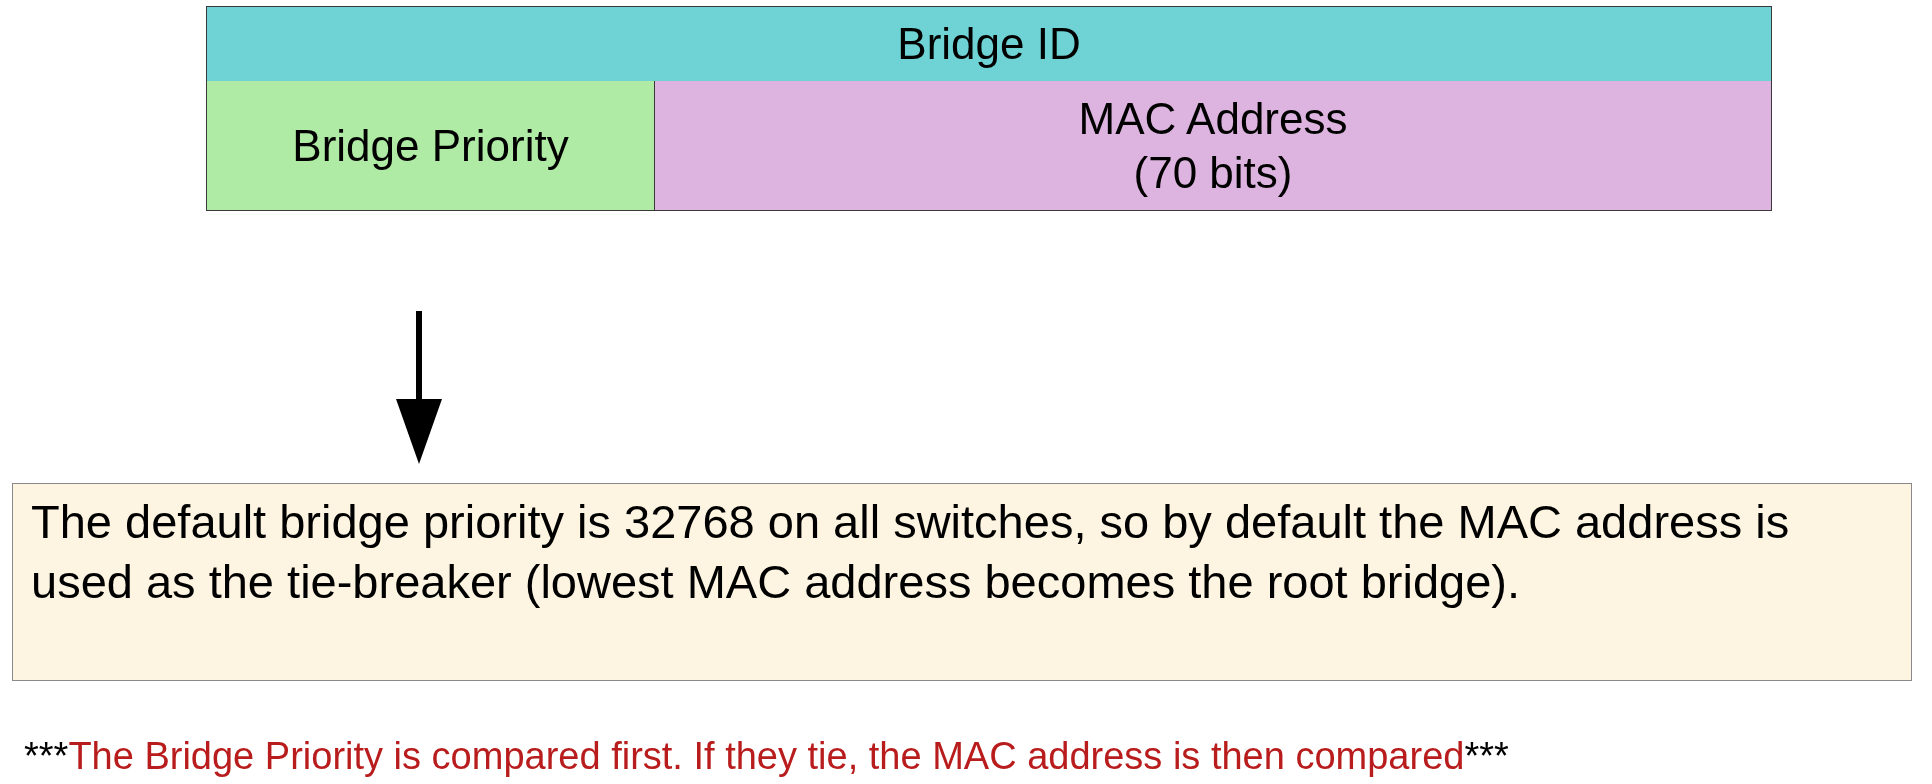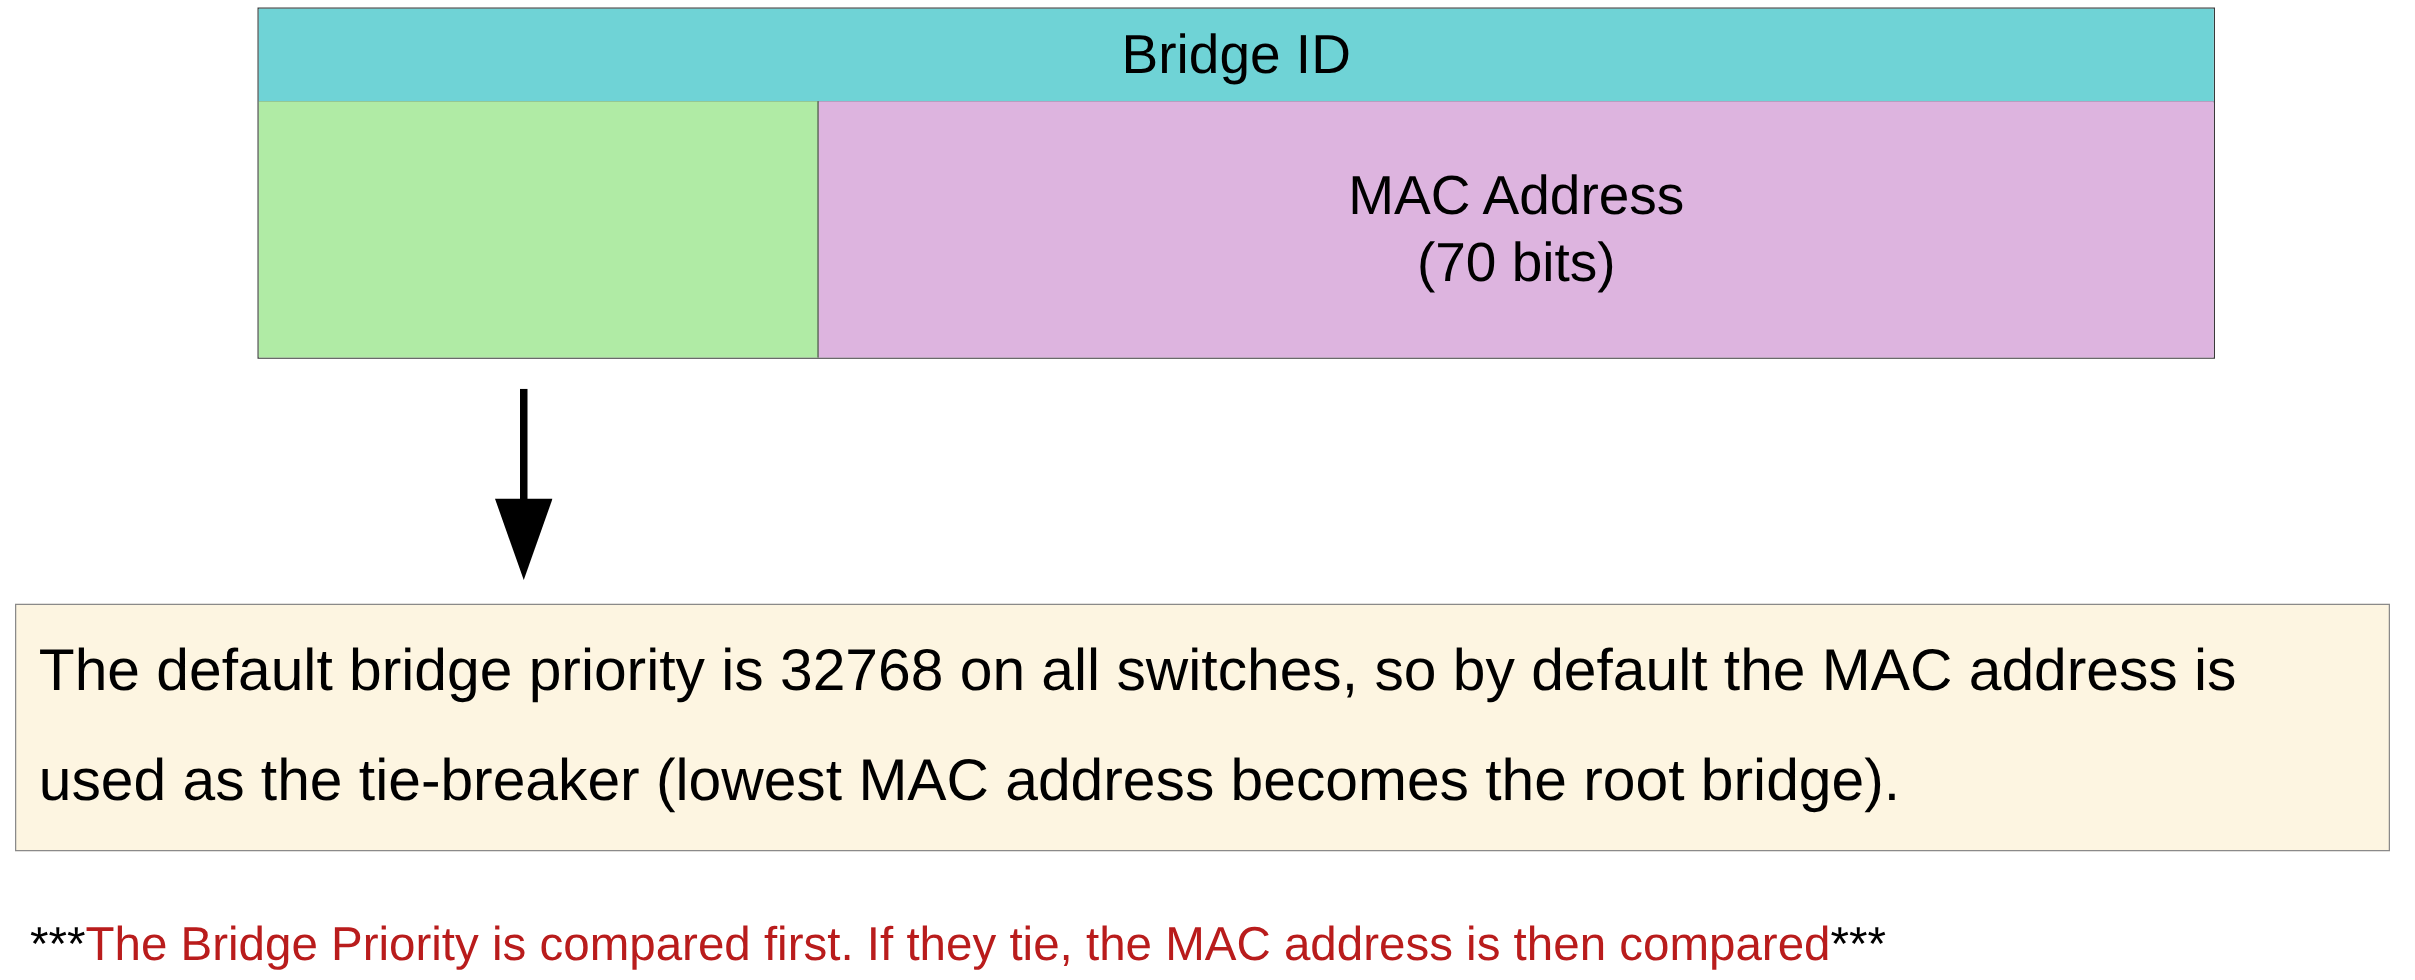--- a/index.html
+++ b/index.html
@@ -1,41 +1,42 @@
 <!DOCTYPE html>
 <html><head>
 <meta charset="utf-8">
 <style>
   html, body { margin:0; padding:0; background:#ffffff; }
   body { width:1932px; height:784px; position:relative; overflow:hidden;
          font-family:"Liberation Sans", sans-serif; color:#000; }
-  .table { position:absolute; left:206px; top:6px; width:1566px; height:281px;
+  .table { position:absolute; left:206px; top:6px; width:1566px; height:205px;
            border:1.5px solid #3a3a3a; box-sizing:border-box; }
   .hdr { position:absolute; left:0; top:0; right:0; height:74px; background:#6fd3d6;
          border-bottom:1.5px solid #3a3a3a; display:flex; align-items:center; justify-content:center;
          font-size:44px; }
   .cell { position:absolute; top:74px; bottom:0; display:flex; flex-direction:column;
           align-items:center; justify-content:center; font-size:44px; line-height:54px; text-align:center; }
   .green { left:0; width:448px; background:#b0eba5; border-right:1.5px solid #3a3a3a; box-sizing:border-box; }
   .purple { left:448px; right:0; background:#ddb4df; }
   .arrow { position:absolute; left:396px; top:311px; width:46px; height:153px; }
   .note { position:absolute; left:12px; top:483px; width:1900px; height:198px; box-sizing:border-box;
           background:#fdf5e1; border:1.5px solid #8a8a8a; padding:8px 18px;
-          font-size:47px; line-height:88px; }
+          font-size:47px; line-height:60px; }
   .foot { position:absolute; left:24px; top:733px; font-size:38px; line-height:46px; white-space:nowrap; }
   .foot .red { color:#b91c1c; }
 </style>
 </head>
 <body>
 
 <div class="table">
   <div class="hdr">
     <span>Bridge ID</span>
   </div>
   <div class="cell green">
+    <span>Bridge Priority</span>
   </div>
   <div class="cell purple">
     <span>MAC Address</span>
     <span>(70 bits)</span>
   </div>
 </div>
 
 <svg class="arrow" viewBox="0 0 46 153">
   <line x1="23" y1="0" x2="23" y2="100" stroke="#000" stroke-width="6"></line>
   <polygon points="0,88 46,88 23,153" fill="#000"></polygon>

